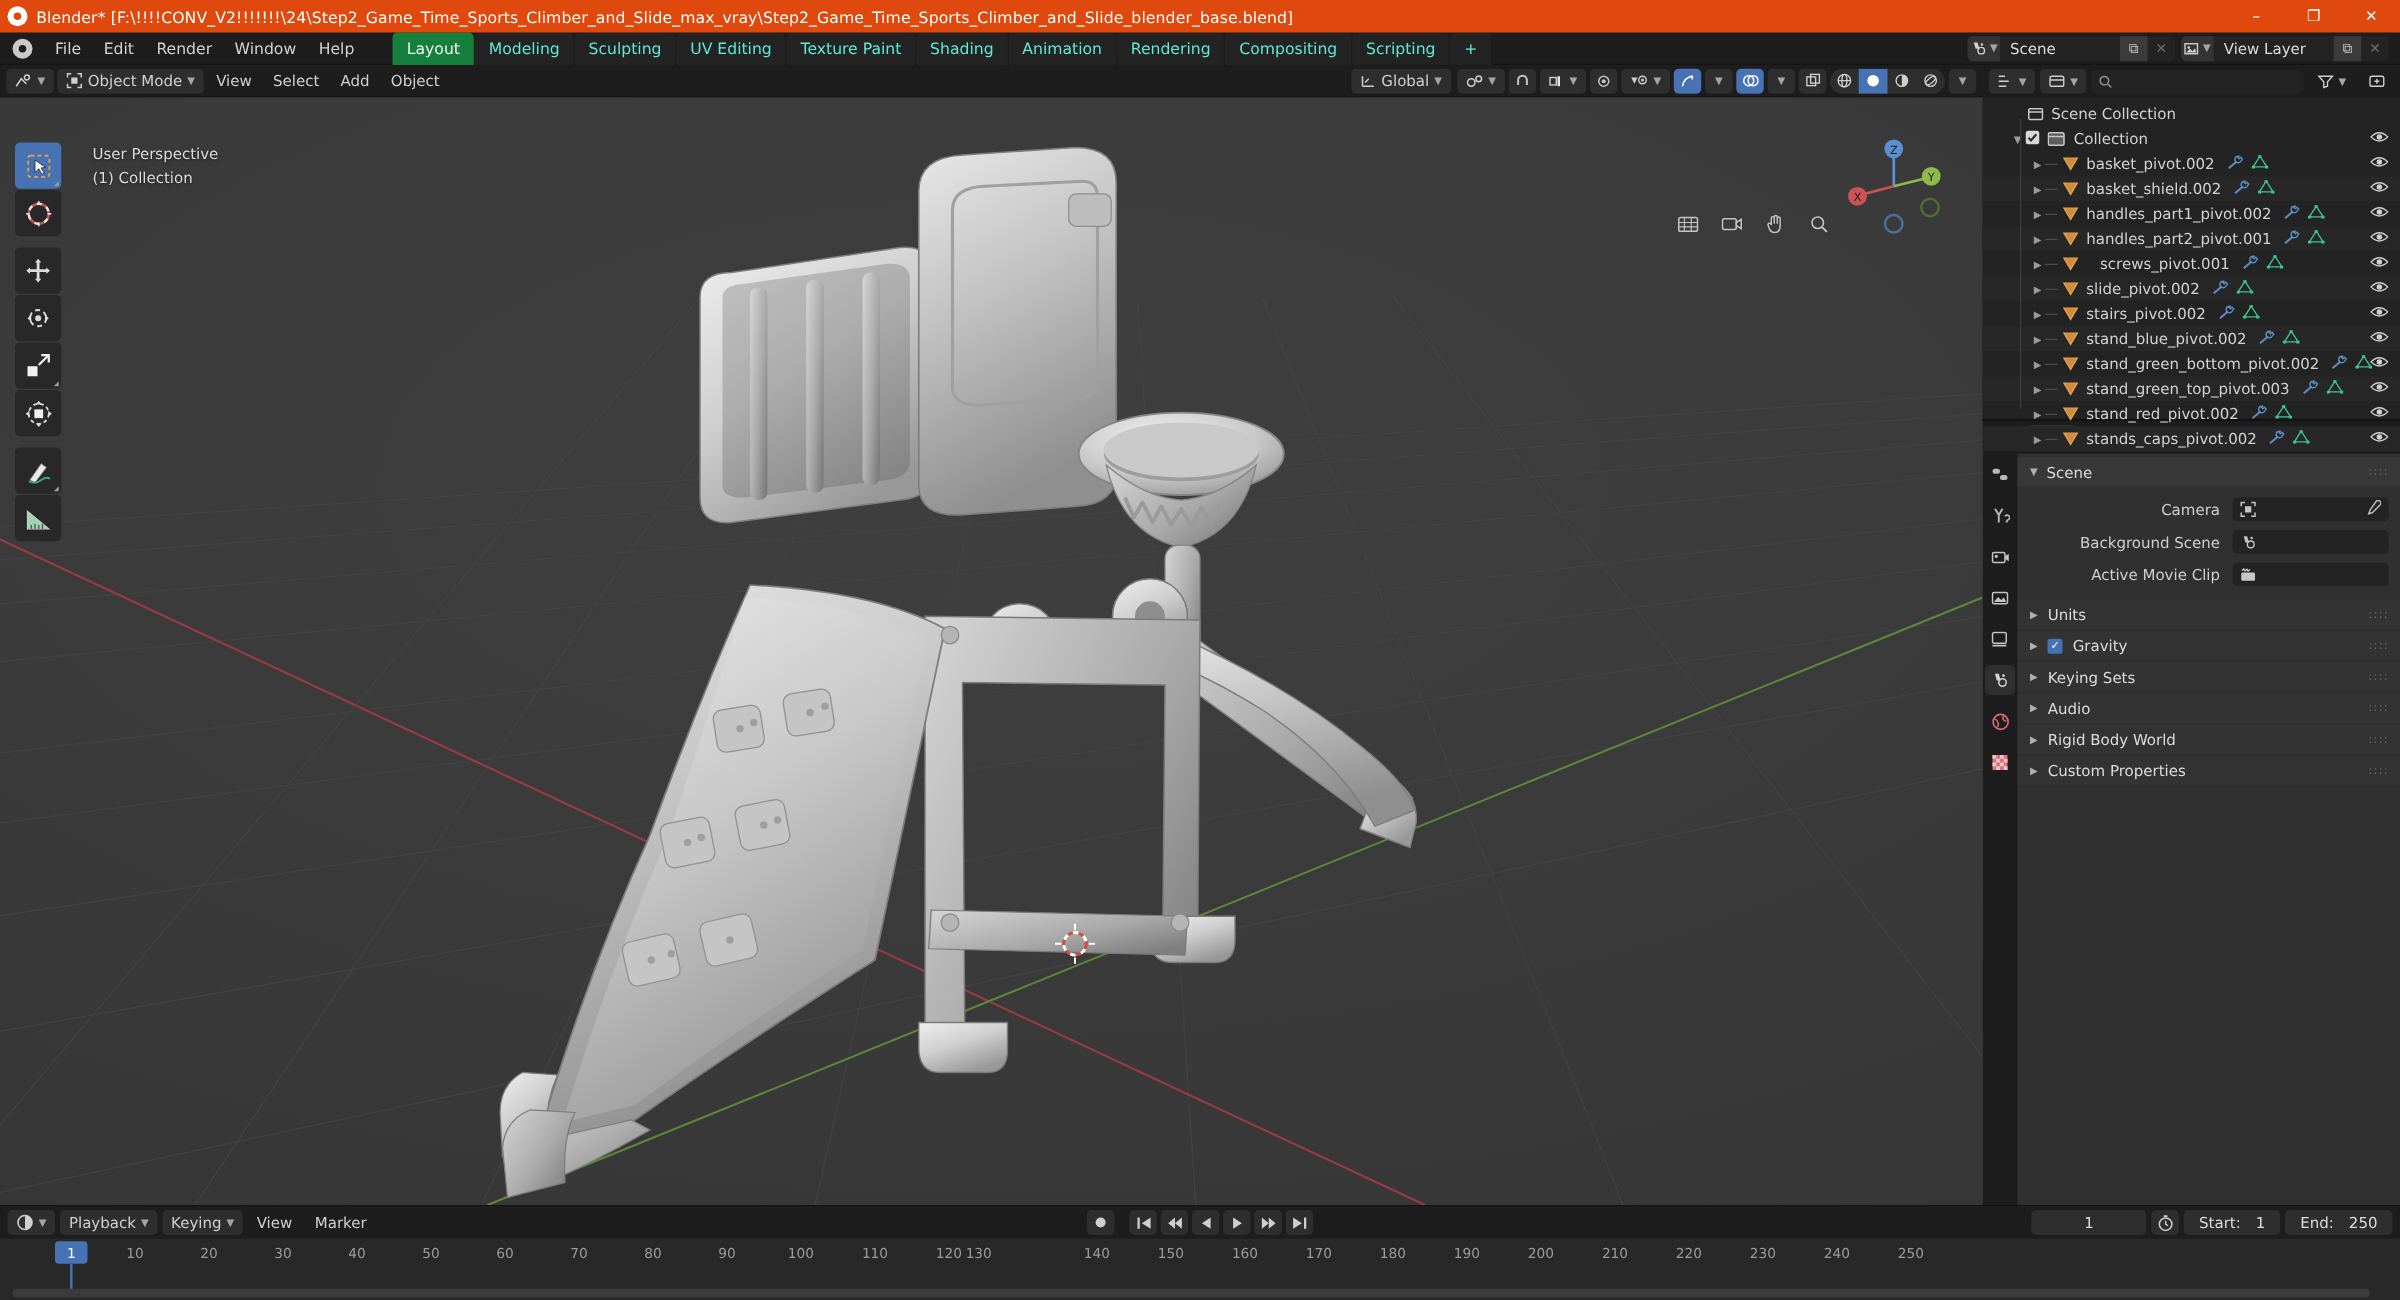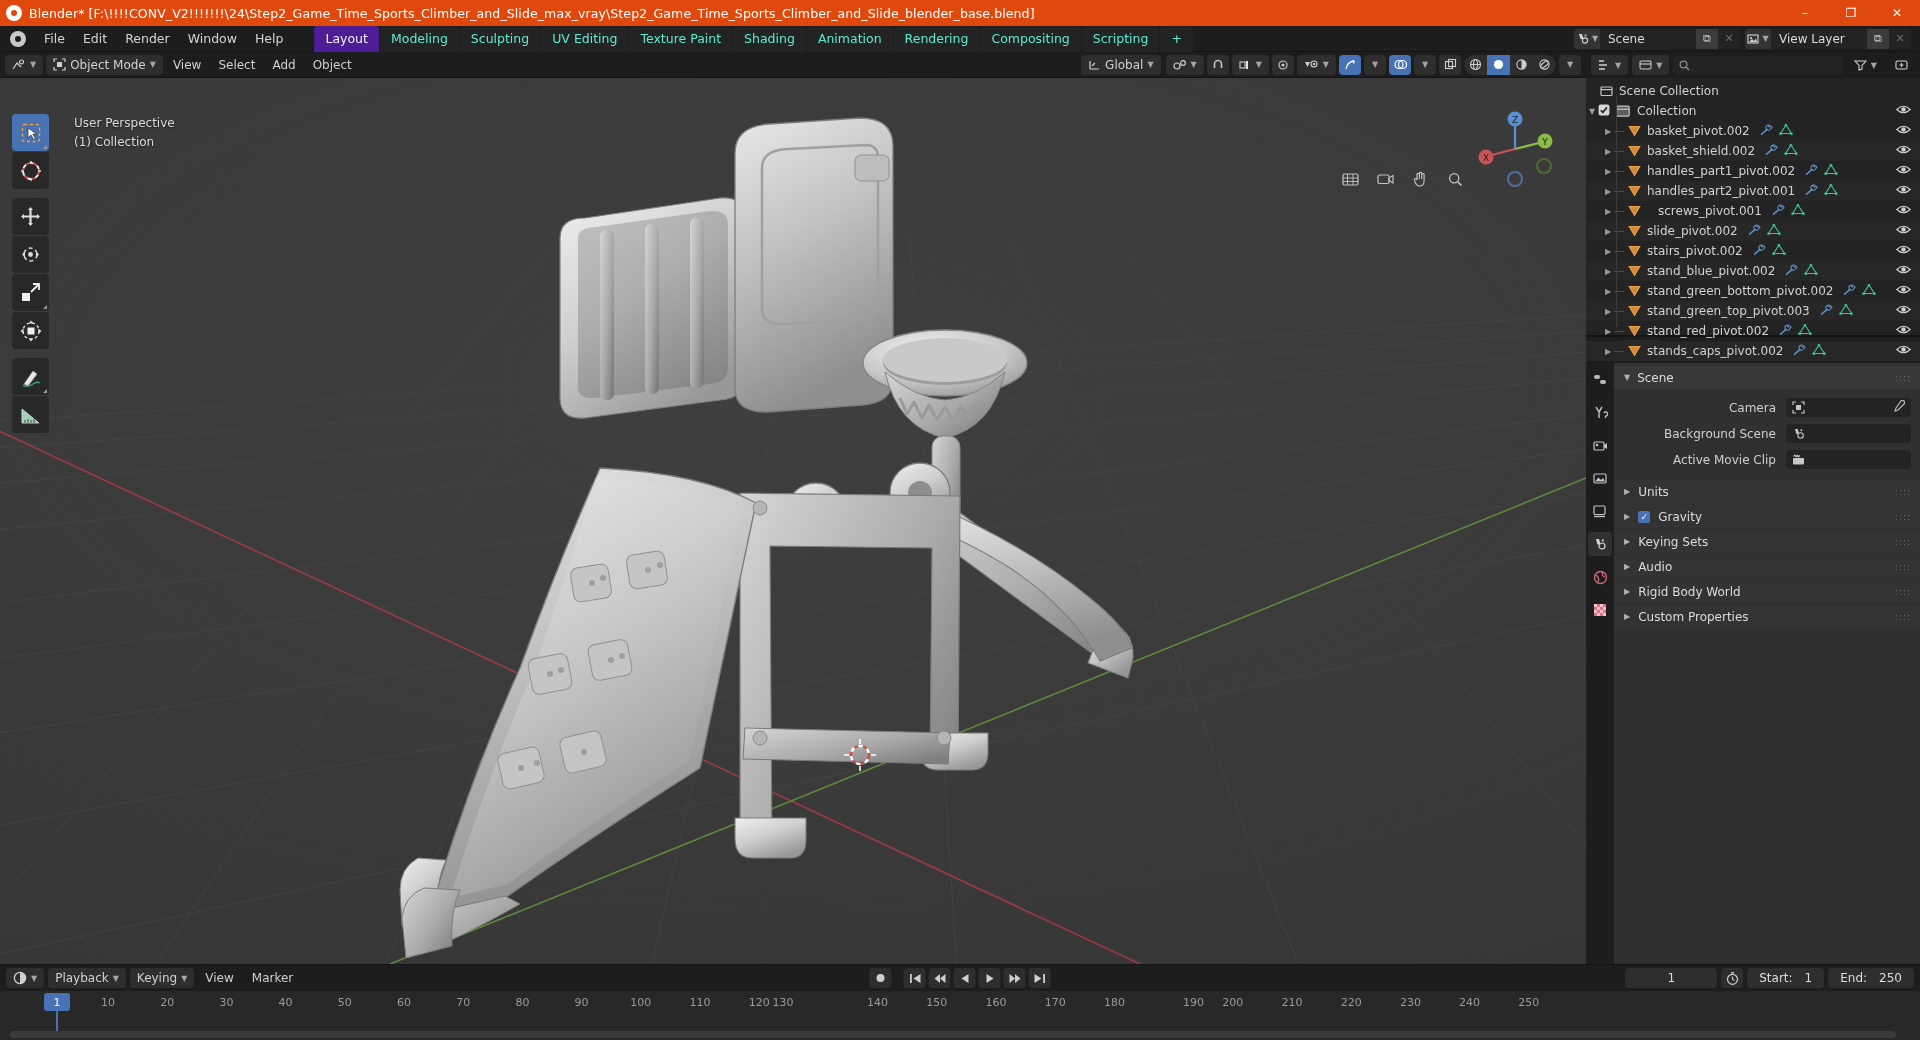--- a/index.html
+++ b/index.html
@@ -36,21 +36,21 @@
   .blender-icon-small {
     width: 16px; height: 16px; border-radius: 50%; background: #c9c9c9;
     margin: 0 9px 0 6px; position: relative; flex: none;
   }
   .blender-icon-small::after{ content:""; position:absolute; width:6px;height:6px;border-radius:50%;
     background:#1d1d1d; left:5px; top:5px;}
   .menu-item { padding: 3px 9px; color: #d3d3d3; border-radius: 3px; cursor: default; }
   .tabs { display: flex; margin-left: 22px; gap: 0px; align-items:flex-end; height:26px;}
   .wtab { padding: 5px 11px 6px; font-size: 12.5px; color: #5eead4; border-radius: 4px 4px 0 0;
           background: #232323; margin-right: 1px; }
-  .wtab.active { background: #4c1d95; color: #f1f1f1; }
+  .wtab.active { background: #15803d; color: #f1f1f1; }
   .topbar-right { margin-left: auto; display: flex; align-items: center; gap: 5px; padding-right: 5px;}
   .idblock { display: flex; align-items: center; background: #232323; border-radius: 4px; height: 20px; }
   .idblock .idicon { width: 26px; display:flex; align-items:center; justify-content:center;
       background:#343434; height:20px; border-radius:4px 0 0 4px; font-size:11px; color:#c8c8c8;}
   .idblock .idname { padding: 0 10px 0 8px; font-size: 12px; color: #dcdcdc; min-width: 96px;}
   .idblock .idbtn { width: 22px; height: 20px; display:flex;align-items:center;justify-content:center;
        background:#3b3b3b; font-size:11px; color:#c3c3c3;}
   .idblock .idbtn.x { background:transparent; color:#6b6b6b; }
 
   
@@ -94,21 +94,21 @@
   #vp-topicons .nb{width:26px;height:26px;border-radius:50%;display:flex;align-items:center;
      justify-content:center;color:#c8c8c8;font-size:13px;}
 
   
   #rightcol { width:334px; display:flex; flex-direction:column; background:#1d1d1d; }
   #outliner { height:285px; background:#232323; border-bottom:2px solid #131313; position:relative;}
   #outliner-header { height:26px; background:#1d1d1d; display:flex; align-items:center; gap:4px; padding:0 5px; }
   .search-box { flex:1; height:19px; background:#232323; border-radius:4px; display:flex;
       align-items:center; padding:0 6px; gap:5px; color:#8d8d8d; font-size:11px; }
   #outliner-list { font-size:12px; padding-top:3px; }
-  .ol-row { height:20px; display:flex; align-items:center; padding-left:0; position:relative; }
+  .ol-row { height:20px; display:flex; align-items:center; padding-left:22px; position:relative; }
   .ol-row.alt { background:#272727; }
   .ol-row .disc { width:12px; text-align:center; color:#9a9a9a; font-size:8px; flex:none;}
   .ol-row .tri-ico { width:16px; flex:none; display:flex; align-items:center; justify-content:center; }
   .ol-row .oname { color:#d2d2d2; white-space:nowrap; }
   .ol-row .rico { margin-left:9px; display:flex; gap:6px; align-items:center;}
   .ol-row .eye { position:absolute; right:9px; top:3px; }
   .treeline { position:absolute; left:30px; top:0; bottom:0; width:1px; background:#3c3c3c;}
 
   
   #properties { flex:1; display:flex; background:#303030; }
@@ -1247,21 +1247,21 @@
         <span class="tick" style="left: 581.6px;">90</span>
         <span class="tick" style="left: 640.8px;">100</span>
         <span class="tick" style="left: 700px;">110</span>
         <span class="tick" style="left: 759.2px;">120</span>
         <span class="tick" style="left: 783px;">130</span>
         <span class="tick" style="left: 877.6px;">140</span>
         <span class="tick" style="left: 936.8px;">150</span>
         <span class="tick" style="left: 996px;">160</span>
         <span class="tick" style="left: 1055.2px;">170</span>
         <span class="tick" style="left: 1114.4px;">180</span>
-        <span class="tick" style="left: 1173.6px; margin-left: 20px;">190</span>
+        <span class="tick" style="left: 1173.6px;">190</span>
         <span class="tick" style="left: 1232.8px;">200</span>
         <span class="tick" style="left: 1292px;">210</span>
         <span class="tick" style="left: 1351.2px;">220</span>
         <span class="tick" style="left: 1410.4px;">230</span>
         <span class="tick" style="left: 1469.6px;">240</span>
         <span class="tick" style="left: 1528.8px;">250</span>
       </div>
     <div id="playhead" style="left:44px">1</div>
   </div>
   <div id="tl-body">

